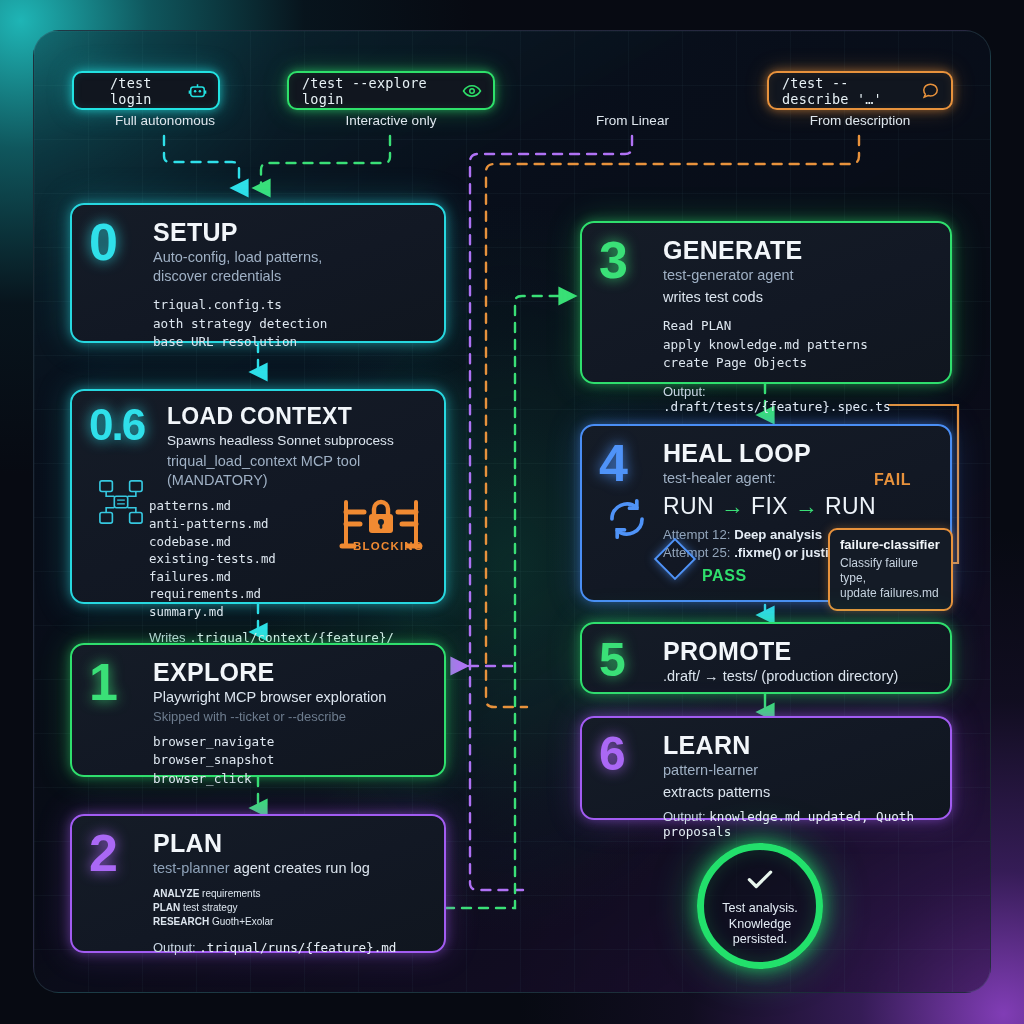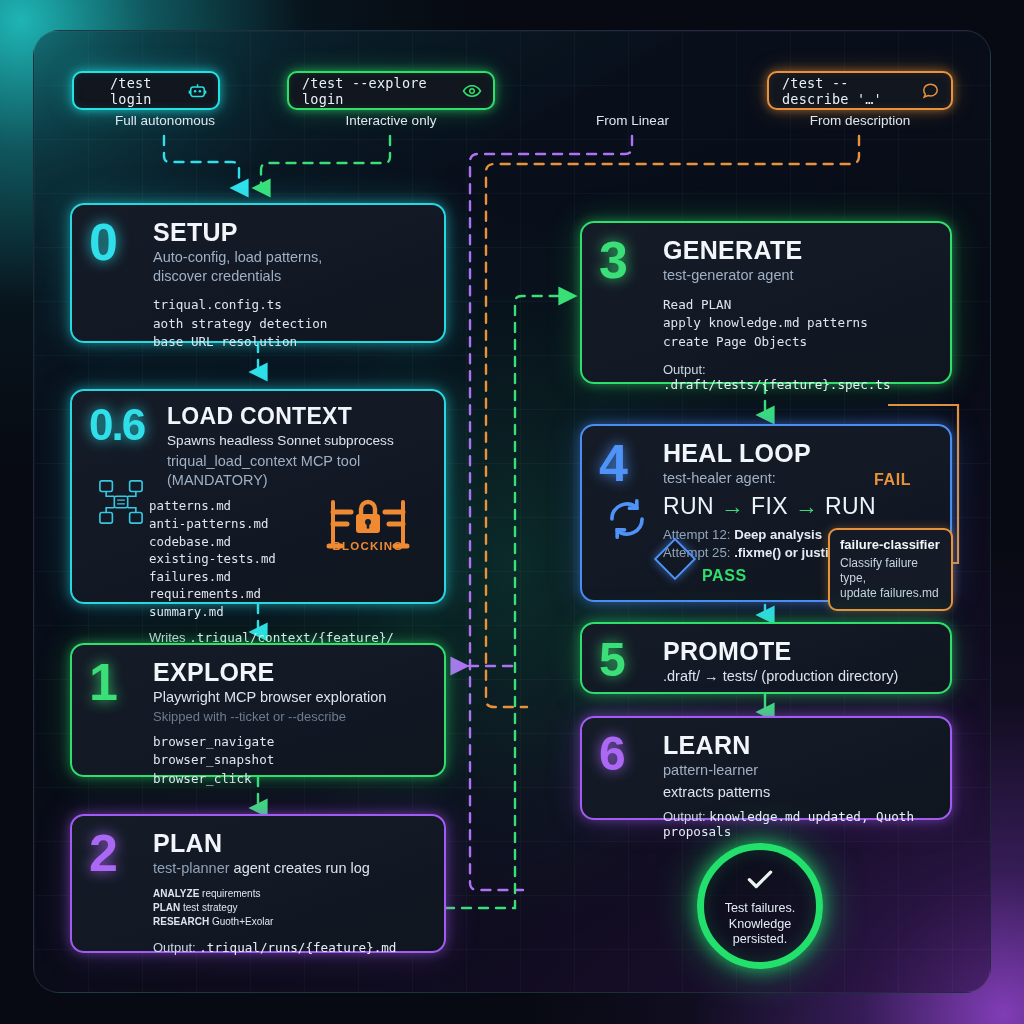--- a/index.html
+++ b/index.html
@@ -91,21 +91,21 @@
     font-size:12.6px; color:#dde6ef; line-height:1.48; margin-top:11px;
     white-space:pre;
   }
   .mono.tight{ margin-top:9px; }
   .outline{ font-size:13px; color:#c9d6e3; margin-top:11px; font-family:"Liberation Sans", sans-serif;}
   .outline b{ font-family:"DejaVu Sans Mono", monospace; font-weight:normal; color:#e6eef6; font-size:12.6px;}
   .faint{ color:#6d7c8e; font-size:13px; margin-top:2px; }
 
   
   #blocking{
-    position:absolute; right:20px; bottom:50px; width:112px; text-align:center;
+    position:absolute; right:20px; bottom:50px; width:112px; text-align:right;
     color:#f08a32;
   }
   #blocking .bl-label{ font-size:11.5px; font-weight:bold; letter-spacing:1.2px; margin-top:-16px;}
   #mcp-icon{ position:absolute; left:26px; top:88px; }
 
   
   #runfix{ font-size:23px; color:#eef4fa; margin-top:5px; letter-spacing:.4px;}
   #runfix .ar{ color:#3ae077; }
   .attempt{ font-size:13.2px; color:#93a5ba; line-height:1.38; }
   .attempt b{ color:#e4ecf5; font-weight:bold; }
@@ -333,20 +333,21 @@
       </div>
     </div>
   </div>
 
   <div class="card k-green" style="left:580px; top:221px; width:372px; height:163px;">
     <div class="card-row">
       <div class="num n-green" style="font-size:52px;">3</div>
       <div class="body">
         <div class="title">GENERATE</div>
         <div class="sub">test-generator agent</div>
+        <div class="sub bright">writes test cods</div>
         <div class="mono">Read PLAN
 apply knowledge.md patterns
 create Page Objects</div>
         <div class="outline">
           <span>Output:</span>
           <b>.draft/tests/{feature}.spec.ts</b>
         </div>
       </div>
     </div>
   </div>
@@ -418,17 +419,17 @@
       </div>
     </div>
   </div>
 
   <div id="done">
     <span>
       <svg width="34" height="30" viewBox="0 0 24 24" fill="none" stroke="#e9f6ee" stroke-width="2.6" stroke-linecap="round" stroke-linejoin="round">
         <path d="M3.5 12.5l5.5 5.5L20.5 6.5"></path>
       </svg>
     </span>
-    <div class="dtext" style="white-space:pre-line;">Test failures.
+    <div class="dtext" style="white-space:pre-line;">Test analysis.
 Knowledge
 persisted.</div>
   </div>
 </div>
 
 </body></html>

